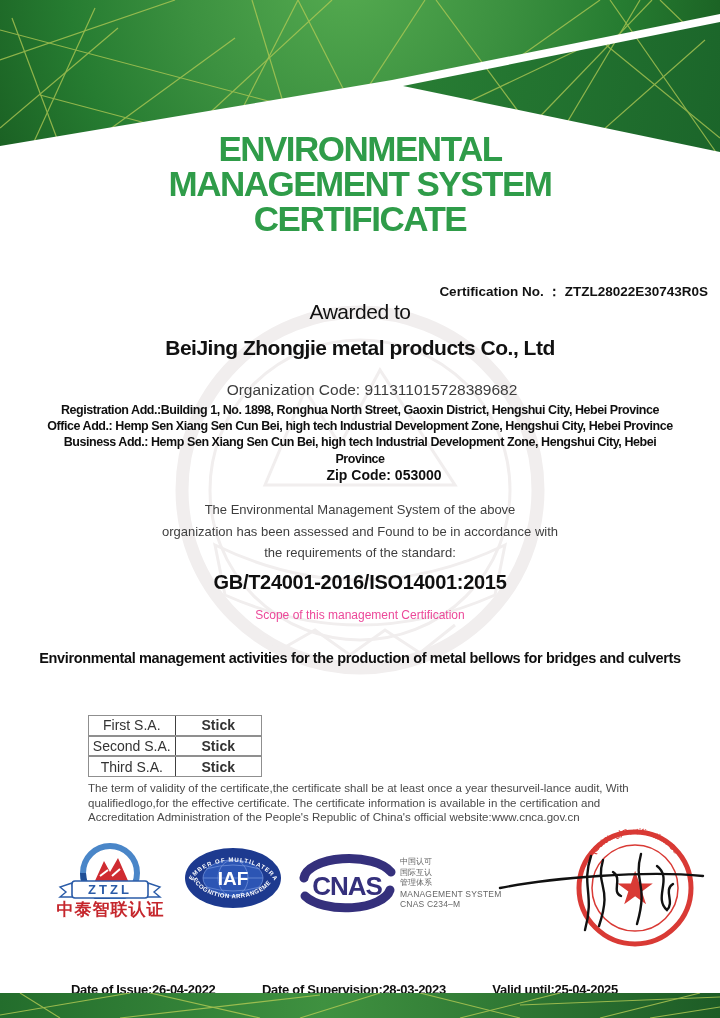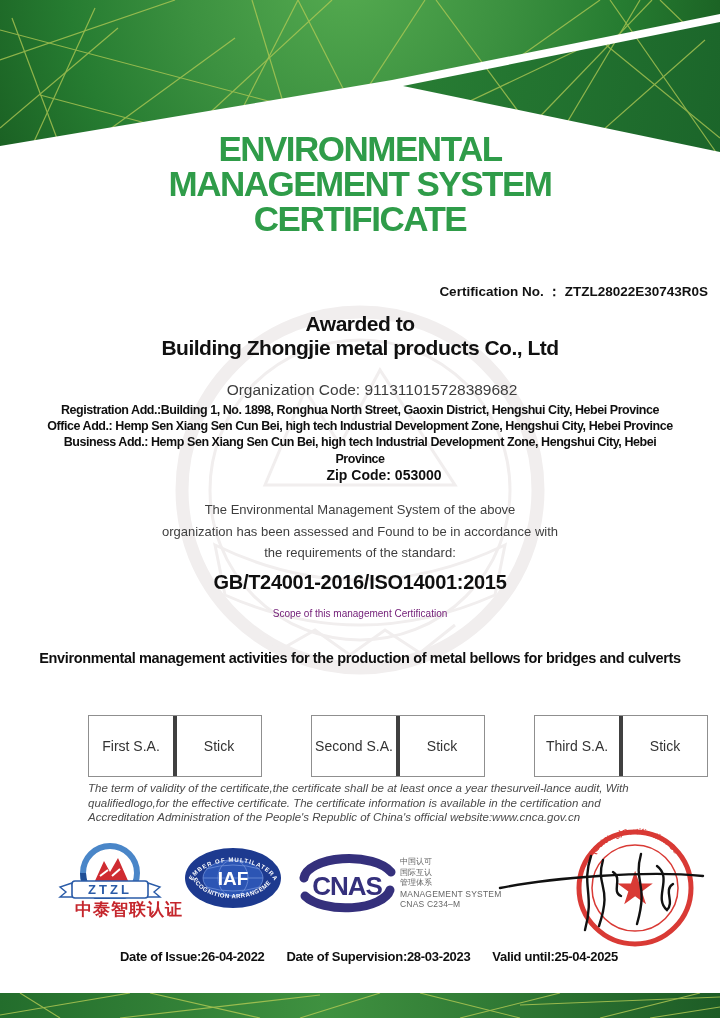--- a/index.html
+++ b/index.html
@@ -20,48 +20,48 @@
     background:linear-gradient(90deg,#236d2c 0%,#3f9140 45%,#1d5c26 100%);}
   .deco-svg{position:absolute;top:0;left:0;}
 
   
   .watermark{top:295px;left:155px;width:410px;height:400px;opacity:1;pointer-events:none;}
 
   
   .title{top:131px;left:0;width:720px;text-align:center;color:#2f9c49;
     font-size:35px;font-weight:700;line-height:35px;letter-spacing:-1.5px;}
   .cert-no{top:268px;left:0;width:708px;text-align:right;font-size:13.5px;font-weight:700;color:#111;margin-top:15px;}
-  .awarded{top:300px;left:0;width:720px;text-align:center;font-size:21px;font-weight:700;color:#111;letter-spacing:-.5px;margin-top:12px;}
+  .awarded{top:300px;left:0;width:720px;text-align:center;font-size:21px;font-weight:400;color:#111;letter-spacing:-.5px;}
   .company{top:336px;left:0;width:720px;text-align:center;font-size:21px;font-weight:700;color:#111;letter-spacing:-.5px;}
   .orgcode{top:381px;left:0;width:720px;text-align:center;font-size:15.5px;color:#3d3d3d;padding-left:12px;}
   .addr{top:402px;left:0;width:720px;text-align:center;font-size:12.5px;font-weight:700;color:#0f0f0f;
     line-height:16.2px;letter-spacing:-.45px;white-space:nowrap;}
   .zip{top:467px;left:0;width:720px;text-align:center;font-size:14px;font-weight:700;color:#0f0f0f;margin-left:24px;}
   .statement{top:499px;left:0;width:720px;text-align:center;font-size:13px;color:#3f3f3f;line-height:21.5px;}
   .standard{top:571px;left:0;width:720px;text-align:center;font-size:20px;font-weight:700;color:#0f0f0f;letter-spacing:-.3px;}
-  .scope-h{top:608px;left:0;width:720px;text-align:center;font-size:10px;color:#701a75;}
+  .scope-h{top:608px;left:0;width:720px;text-align:center;font-size:12px;color:#ec4899;}
   .scope-t{top:650px;left:0;width:720px;text-align:center;font-size:14.5px;font-weight:700;color:#0f0f0f;
     letter-spacing:-.35px;white-space:nowrap;}
 
   
-  .audit{top:715px;left:88px;width:620px;height:62px;display:flex;justify-content:space-between;}
+  .audit{top:715px;left:88px;width:620px;height:62px;display:flex;justify-content:space-between;flex-direction:column;}
   .audit .box{width:172px;height:60px;border:1px solid #8f8f8f;display:flex;background:#fff;}
   .audit .cell{flex:1;display:flex;align-items:center;justify-content:center;
     font-size:14px;color:#333;}
-  .audit .cell+.cell{border-left:4px solid #404040;}
-
-  .fineprint{top:781px;left:88px;width:566px;font-size:11.5px;color:#4a4a4a;line-height:14.6px;font-style:italic;}
-
-  
-  .ztzl-cn{top:898px;left:38px;width:145px;text-align:right;font-size:17px;font-weight:700;color:#c5262c;letter-spacing:1px;}
+  .audit .cell+.cell{border-left:1px solid #404040;font-weight:bold;}
+
+  .fineprint{top:781px;left:88px;width:566px;font-size:11.5px;color:#4a4a4a;line-height:14.6px;}
+
+  
+  .ztzl-cn{top:898px;left:38px;width:145px;text-align:center;font-size:17px;font-weight:700;color:#c5262c;letter-spacing:1px;}
   .cnas-info{top:857px;left:400px;width:130px;font-size:8px;color:#666;line-height:10.5px;}
   .cnas-info .en{font-size:8.5px;letter-spacing:.2px;}
 
   
-  .dates{top:949px;left:0;width:720px;padding:0 102px 0 120px;box-sizing:border-box;
+  .dates{top:982px;left:0;width:720px;padding:0 102px 0 71px;box-sizing:border-box;
     display:flex;justify-content:space-between;font-size:13px;font-weight:700;color:#0f0f0f;letter-spacing:-.3px;}
   .baddr{top:964px;left:0;width:720px;text-align:center;font-size:13px;font-weight:700;color:#0f0f0f;letter-spacing:-.3px;}
   .baddr .gap{display:inline-block;width:22px;}
 </style>
 </head>
 <body>
 
 <div class="page">
 
   <div class="abs hdr-main">
@@ -121,21 +121,21 @@
     <div>MANAGEMENT SYSTEM</div>
     <div>CERTIFICATE</div>
   </div>
 
   <div class="abs cert-no">
     <span>Certification No. ：</span>
     <span>ZTZL28022E30743R0S</span>
   </div>
 
   <div class="abs awarded">Awarded to</div>
-  <div class="abs company">Building Zhongjie metal products Co., Ltd</div>
+  <div class="abs company">BeiJing Zhongjie metal products Co., Ltd</div>
   <div class="abs orgcode">Organization Code: 911311015728389682</div>
 
   <div class="abs addr">
     <div>Registration Add.:Building 1, No. 1898, Ronghua North Street, Gaoxin District, Hengshui City, Hebei Province</div>
     <div>Office Add.: Hemp Sen Xiang Sen Cun Bei, high tech Industrial Development Zone, Hengshui City, Hebei Province</div>
     <div>Business Add.: Hemp Sen Xiang Sen Cun Bei, high tech Industrial Development Zone, Hengshui City, Hebei</div>
     <div>Province</div>
   </div>
   <div class="abs zip">Zip Code: 053000</div>
 

